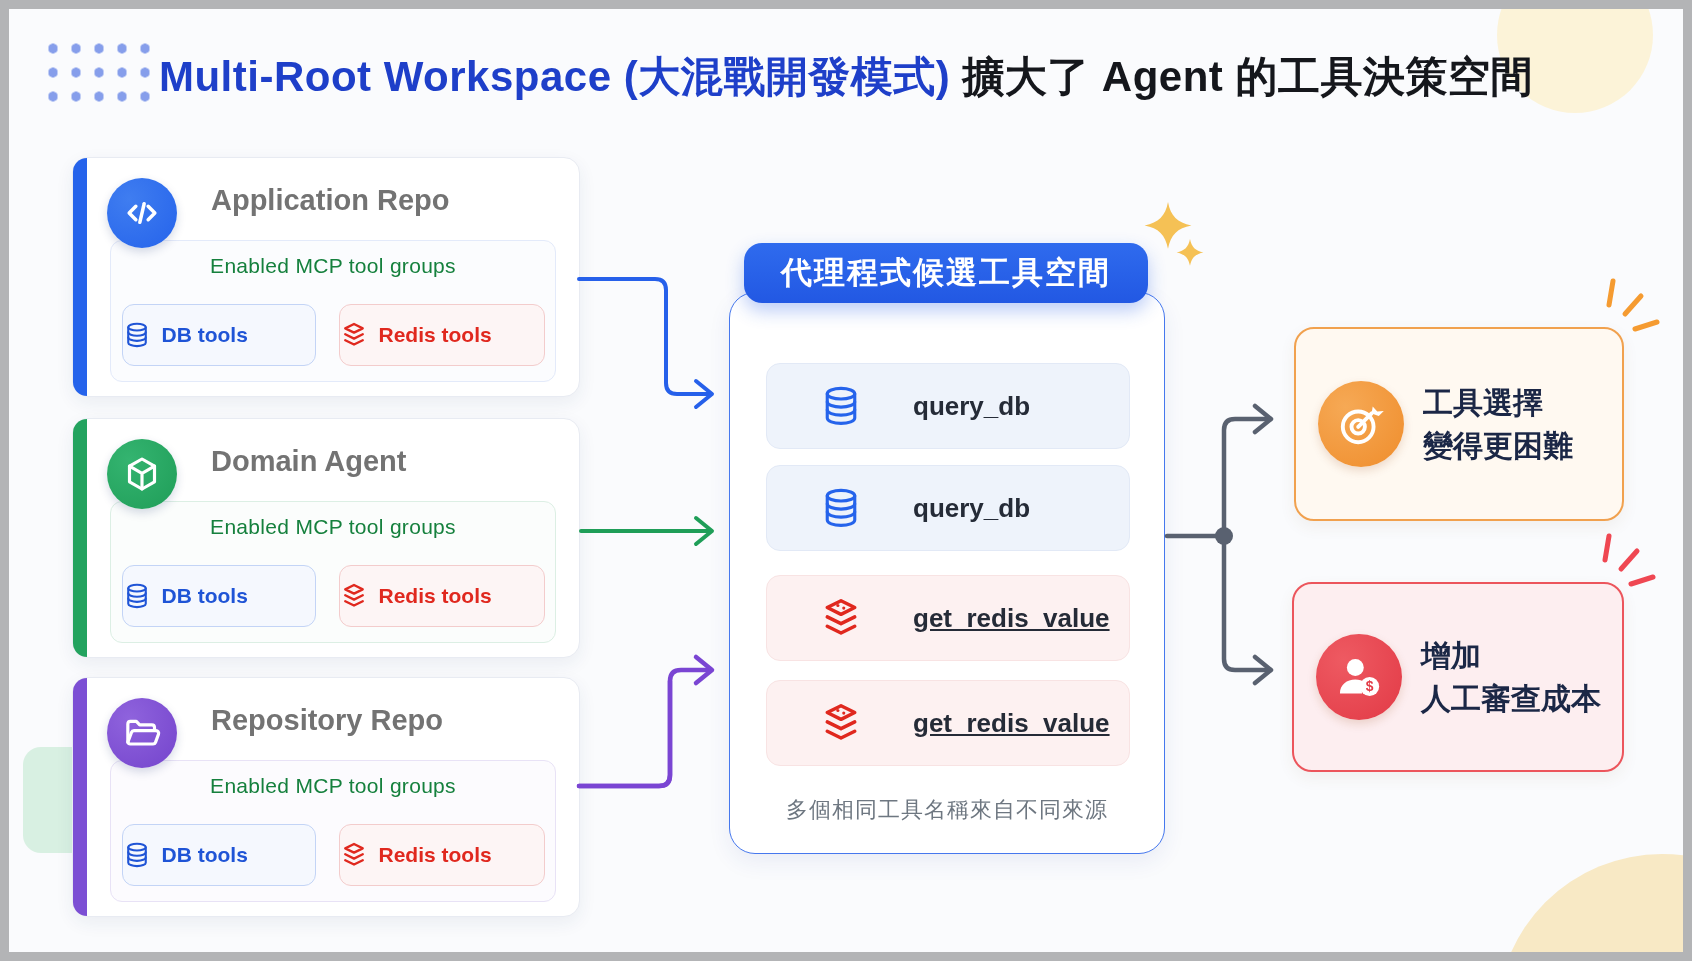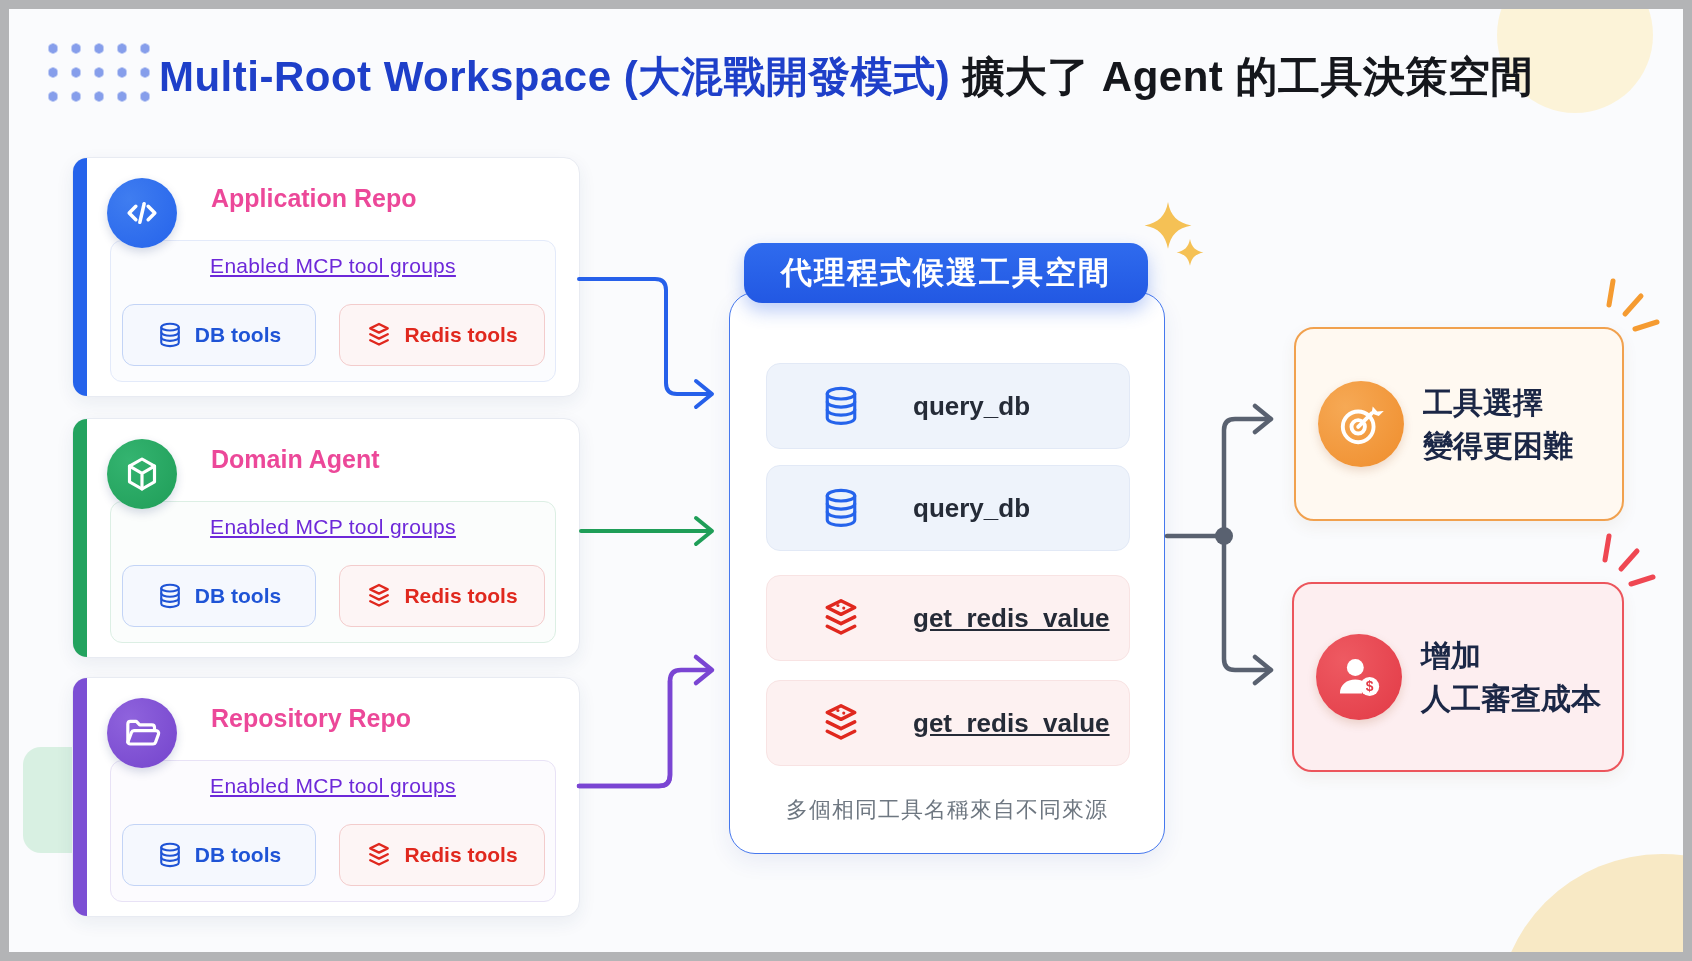--- a/index.html
+++ b/index.html
@@ -50,41 +50,41 @@
     display:flex; align-items:center; justify-content:center; z-index:2;
     box-shadow:0 4px 10px rgba(30,50,110,.18);
   }
   .repo-blue   .repo-icon { background:radial-gradient(circle at 32% 30%, #3f7df0, #2563eb); }
   .repo-green  .repo-icon { background:radial-gradient(circle at 32% 30%, #34b470, #1f9d58); }
   .repo-purple .repo-icon { background:radial-gradient(circle at 32% 30%, #8f63dd, #7444cc); }
   .repo-icon svg { width:40px; height:40px; }
 
   .repo-title {
     position:absolute; left:138px; top:26px;
-    font-size:25px; font-weight:800; color:#ec4899;
+    font-size:29px; font-weight:800; color:#737373;
   }
 
   .repo-panel {
     position:absolute; left:37px; top:82px; width:446px; height:142px;
     border-radius:12px; border:1px solid #e6ebf5; background:#fbfcfe;
   }
   .repo-blue   .repo-panel { border-color:#e3eafa; }
   .repo-green  .repo-panel { border-color:#dcefe4; background:#fbfdfc; }
   .repo-purple .repo-panel { border-color:#e8e2f6; background:#fcfbfe; }
 
   .repo-subtitle {
     position:absolute; left:0; right:0; top:13px; text-align:center;
-    font-size:21px; color:#6d28d9; letter-spacing:.3px;text-decoration:underline;
+    font-size:21px; color:#15803d; letter-spacing:.3px;
   }
   .tool-row {
     position:absolute; left:0; right:0; top:63px;
     display:flex; justify-content:center; gap:23px;
   }
   .tool-btn {
-    height:62px; border-radius:12px; display:flex; align-items:center; justify-content:center;
+    height:62px; border-radius:12px; display:flex; align-items:center; 
     gap:11px; font-size:21px; font-weight:700;
   }
   .db-btn    { width:194px; background:#f5f8fe; border:1.5px solid #c3d4f6; color:#1f54d6; }
   .redis-btn { width:206px; background:#fdf5f5; border:1.5px solid #f3cccc; color:#e0281e; }
   .tool-btn svg { width:28px; height:28px; }
 
   
   .candidate-panel {
     position:absolute; left:720px; top:283px; width:436px; height:562px;
     background:#ffffff; border:1.5px solid #4678ee; border-radius:26px;

